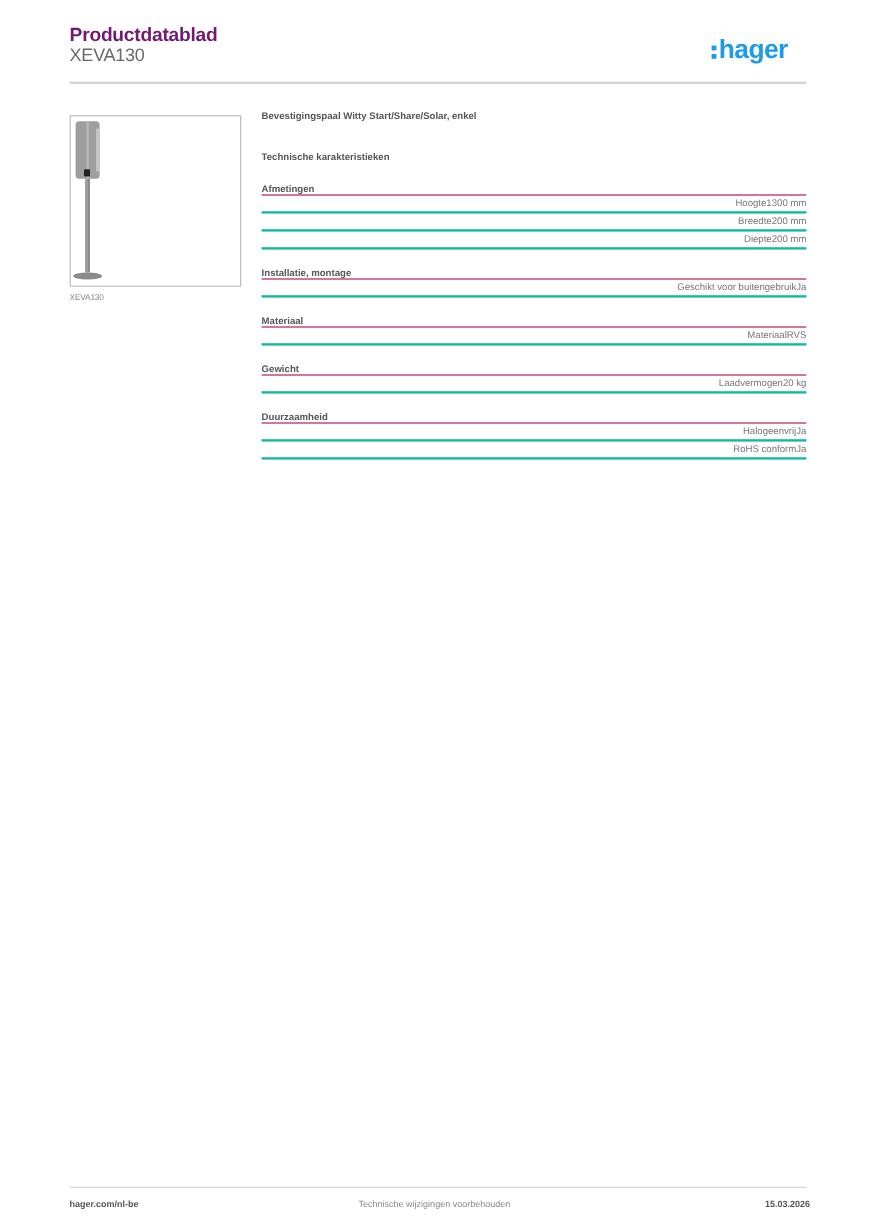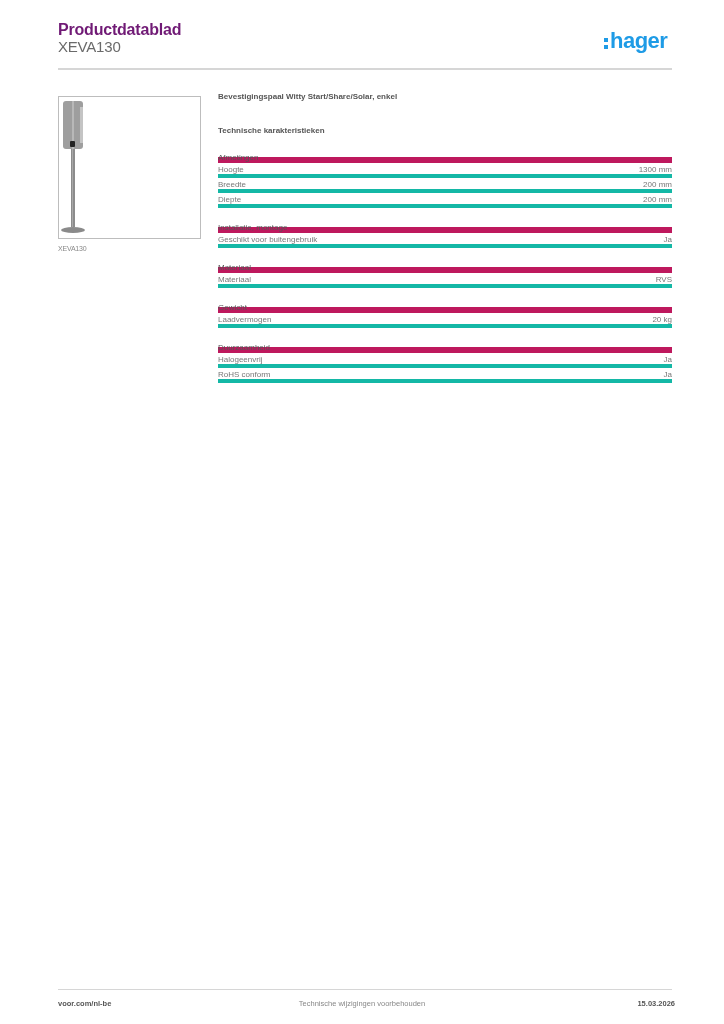--- a/index.html
+++ b/index.html
@@ -14,21 +14,21 @@
       position: absolute; left: 58px; top: 21px;
       font-size: 16px; font-weight: bold; color: #701a75; letter-spacing: -0.2px;
     }
     .header-code {
       position: absolute; left: 58px; top: 38px;
       font-size: 15px; color: #6a6a6a; letter-spacing: -0.2px;
     }
     .logo {
       position: absolute; left: 593px; top: 28px;
       font-size: 22px; font-weight: bold; color: #1e9be6; letter-spacing: -0.5px;
-      display: flex; align-items: center; margin-left: 11px;
+      display: flex; align-items: center;
     }
     .logo .colon { display: inline-flex; flex-direction: column; gap: 3px; margin-right: 2px; margin-top: 5px; }
     .logo .colon span { display: block; width: 4px; height: 4px; background: #1e9be6; }
     .header-rule {
       position: absolute; left: 58px; top: 68px; width: 614px; height: 2px; background: #d6d6d6;
     }
 
     .image-box {
       position: absolute; left: 58px; top: 96px; width: 143px; height: 143px;
       border: 1px solid #bdbdbd; background: #fff;
@@ -36,29 +36,29 @@
     .image-caption {
       position: absolute; left: 58px; top: 245px; font-size: 7px; color: #888; letter-spacing: -0.2px;
     }
 
     .content { position: absolute; left: 218px; top: 92px; width: 454px; }
     .product-desc { font-size: 8px; font-weight: bold; color: #555; height: 10px; line-height: 10px; }
     .section-title { margin-top: 24px; font-size: 8px; font-weight: bold; color: #555; height: 10px; line-height: 10px; }
 
     .group { margin-top: 16px; }
     .group-head {
-      font-size: 8px; font-weight: normal; color: #555;
+      font-size: 8px; font-weight: bold; color: #555;
       height: 11px; line-height: 11px;
-      border-bottom: 6px solid #be185d;
+      border-bottom: 1px solid #be185d;
     }
     .row {
-      display: flex; justify-content: space-between;
+      display: flex; justify-content: flex-end;
       font-size: 8px; color: #777;
       height: 15px; line-height: 14px;
-      border-bottom: 4px solid #14b8a6;
+      border-bottom: 2px solid #14b8a6;
     }
     .group.first { margin-top: 16px; }
     .group + .group { margin-top: 14px; }
 
     .footer-rule {
       position: absolute; left: 58px; top: 989px; width: 614px; height: 1px; background: #d6d6d6;
     }
     .footer-left { position: absolute; left: 58px; top: 999px; font-size: 7.5px; font-weight: bold; color: #555; }
     .footer-center { position: absolute; left: 0; width: 724px; top: 999px; text-align: center; font-size: 7.5px; color: #888; }
     .footer-right { position: absolute; right: 49px; top: 999px; font-size: 7.5px; font-weight: bold; color: #555; }
@@ -147,16 +147,16 @@
         <span>Ja</span>
       </div>
       <div class="row">
         <span>RoHS conform</span>
         <span>Ja</span>
       </div>
     </div>
   </div>
 
   <div class="footer-rule"></div>
-  <div class="footer-left">voor.com/nl-be</div>
+  <div class="footer-left">hager.com/nl-be</div>
   <div class="footer-center">Technische wijzigingen voorbehouden</div>
   <div class="footer-right">15.03.2026</div>
 </div>
 
 </body></html>

